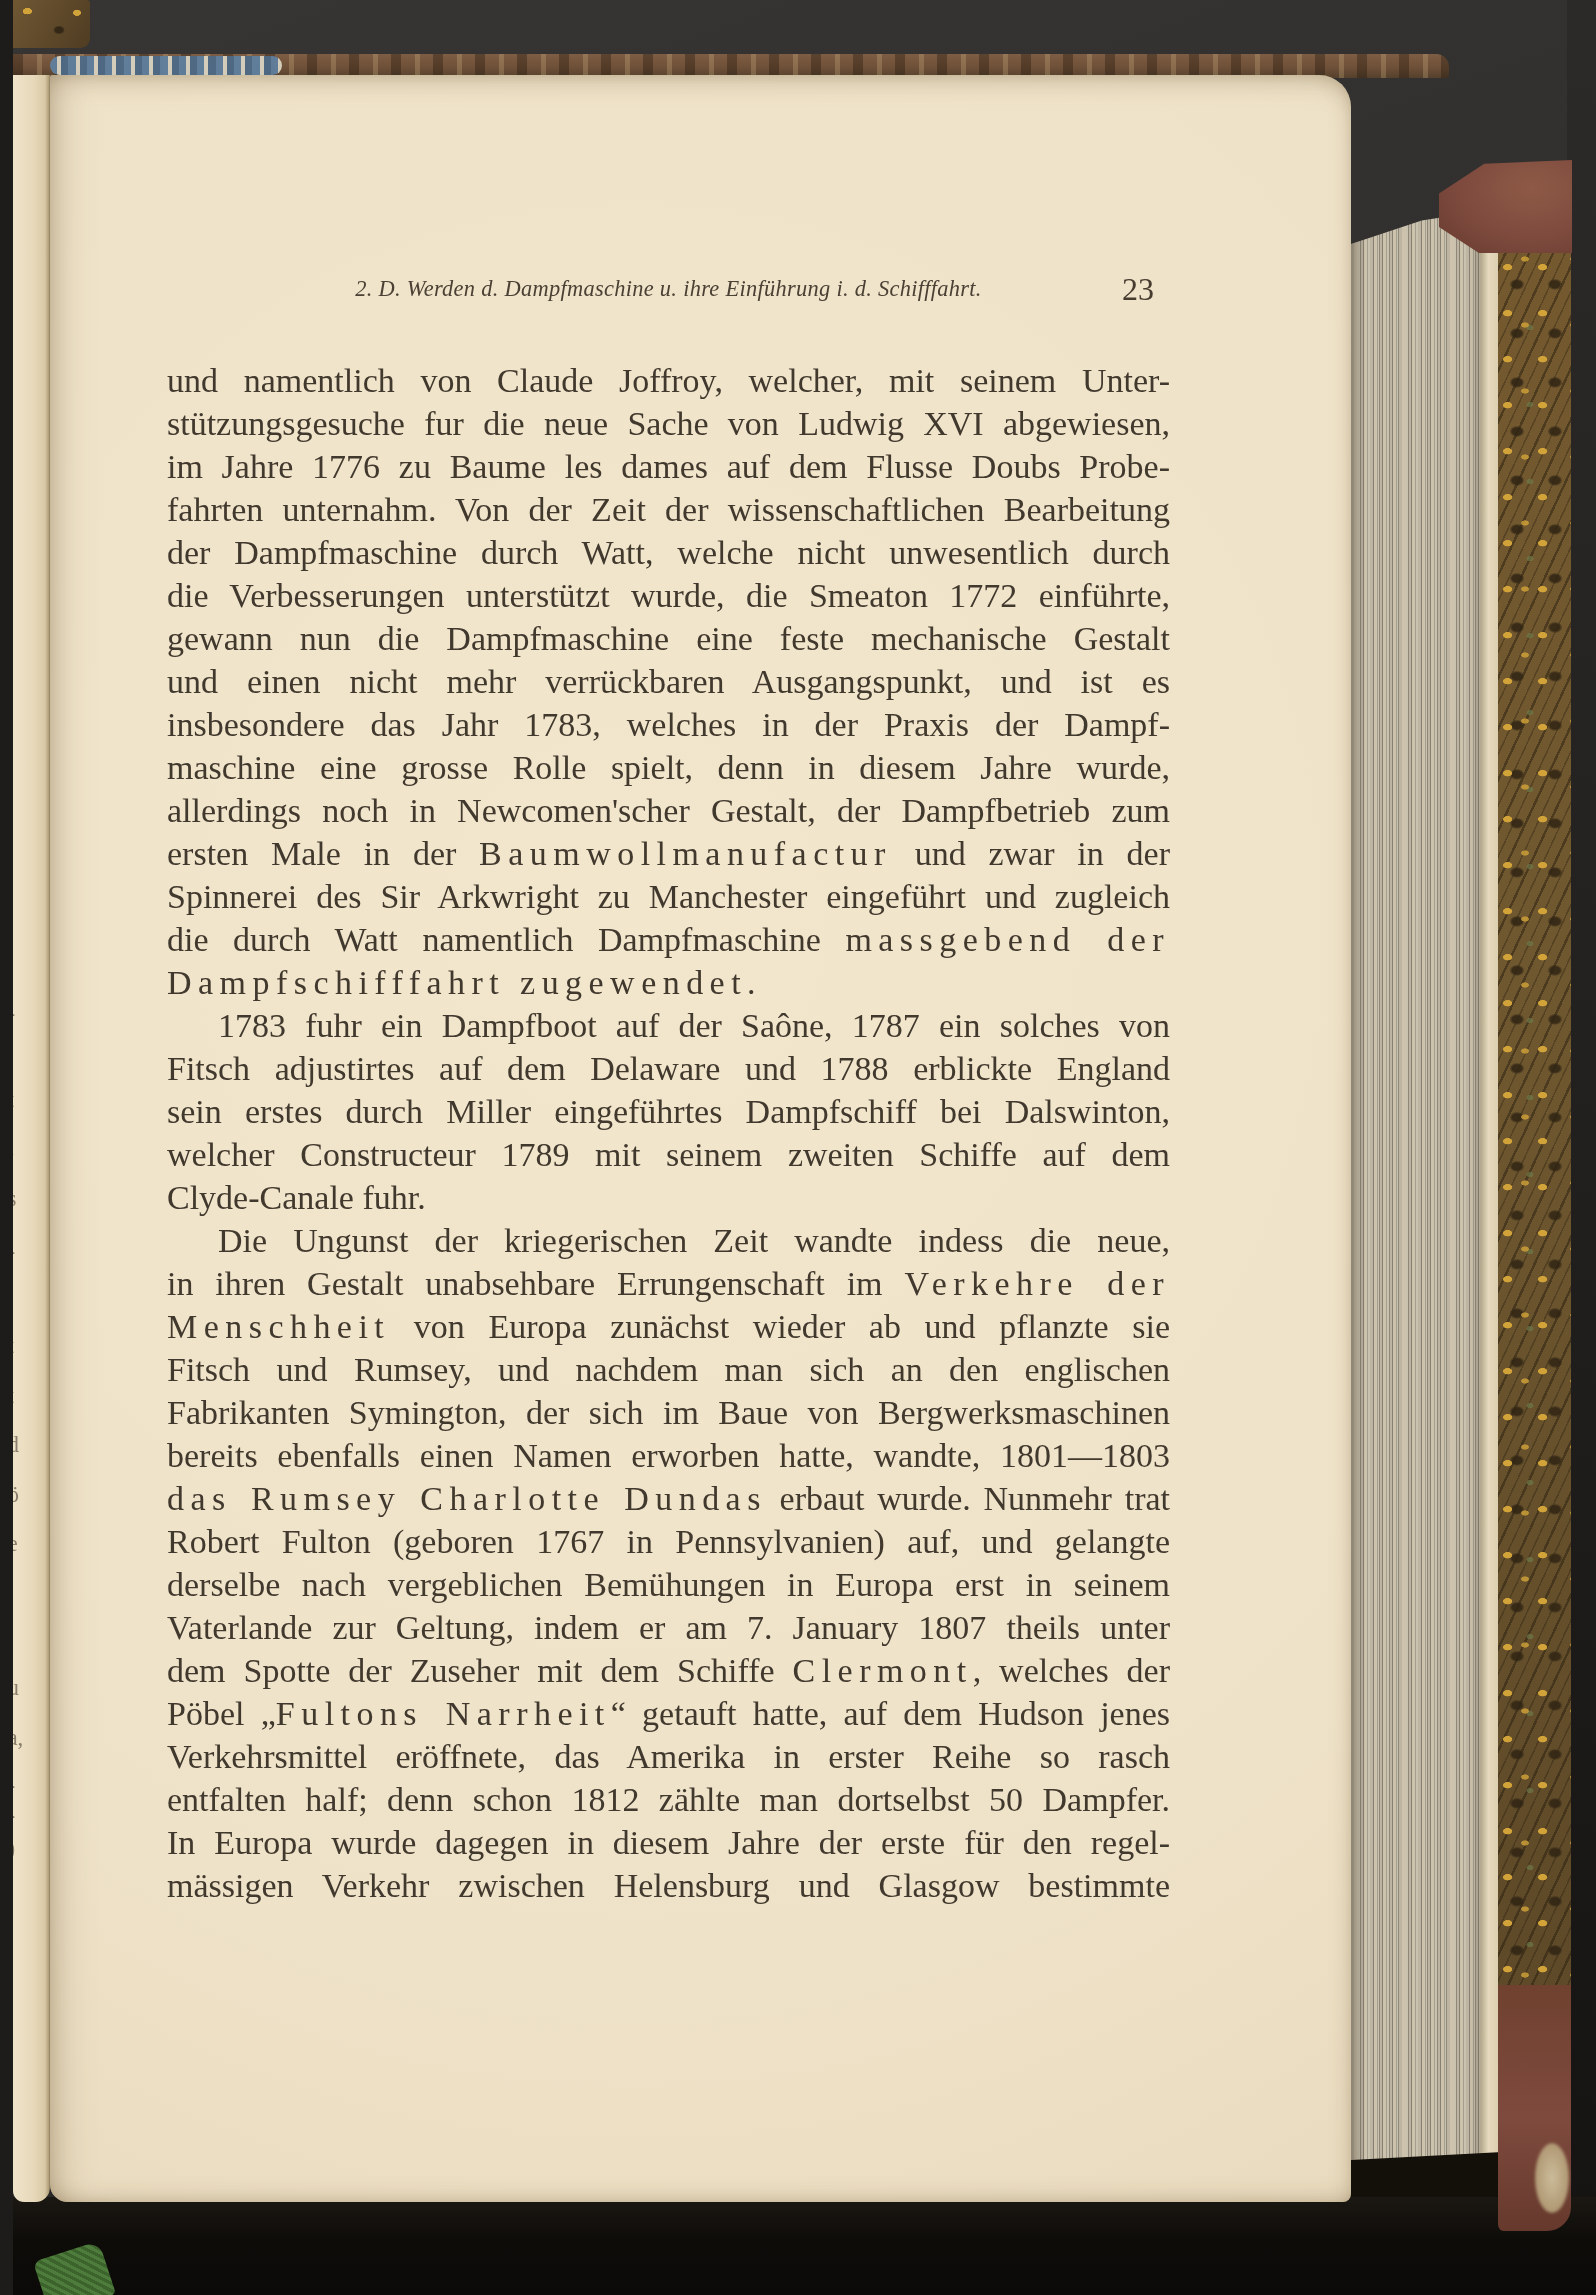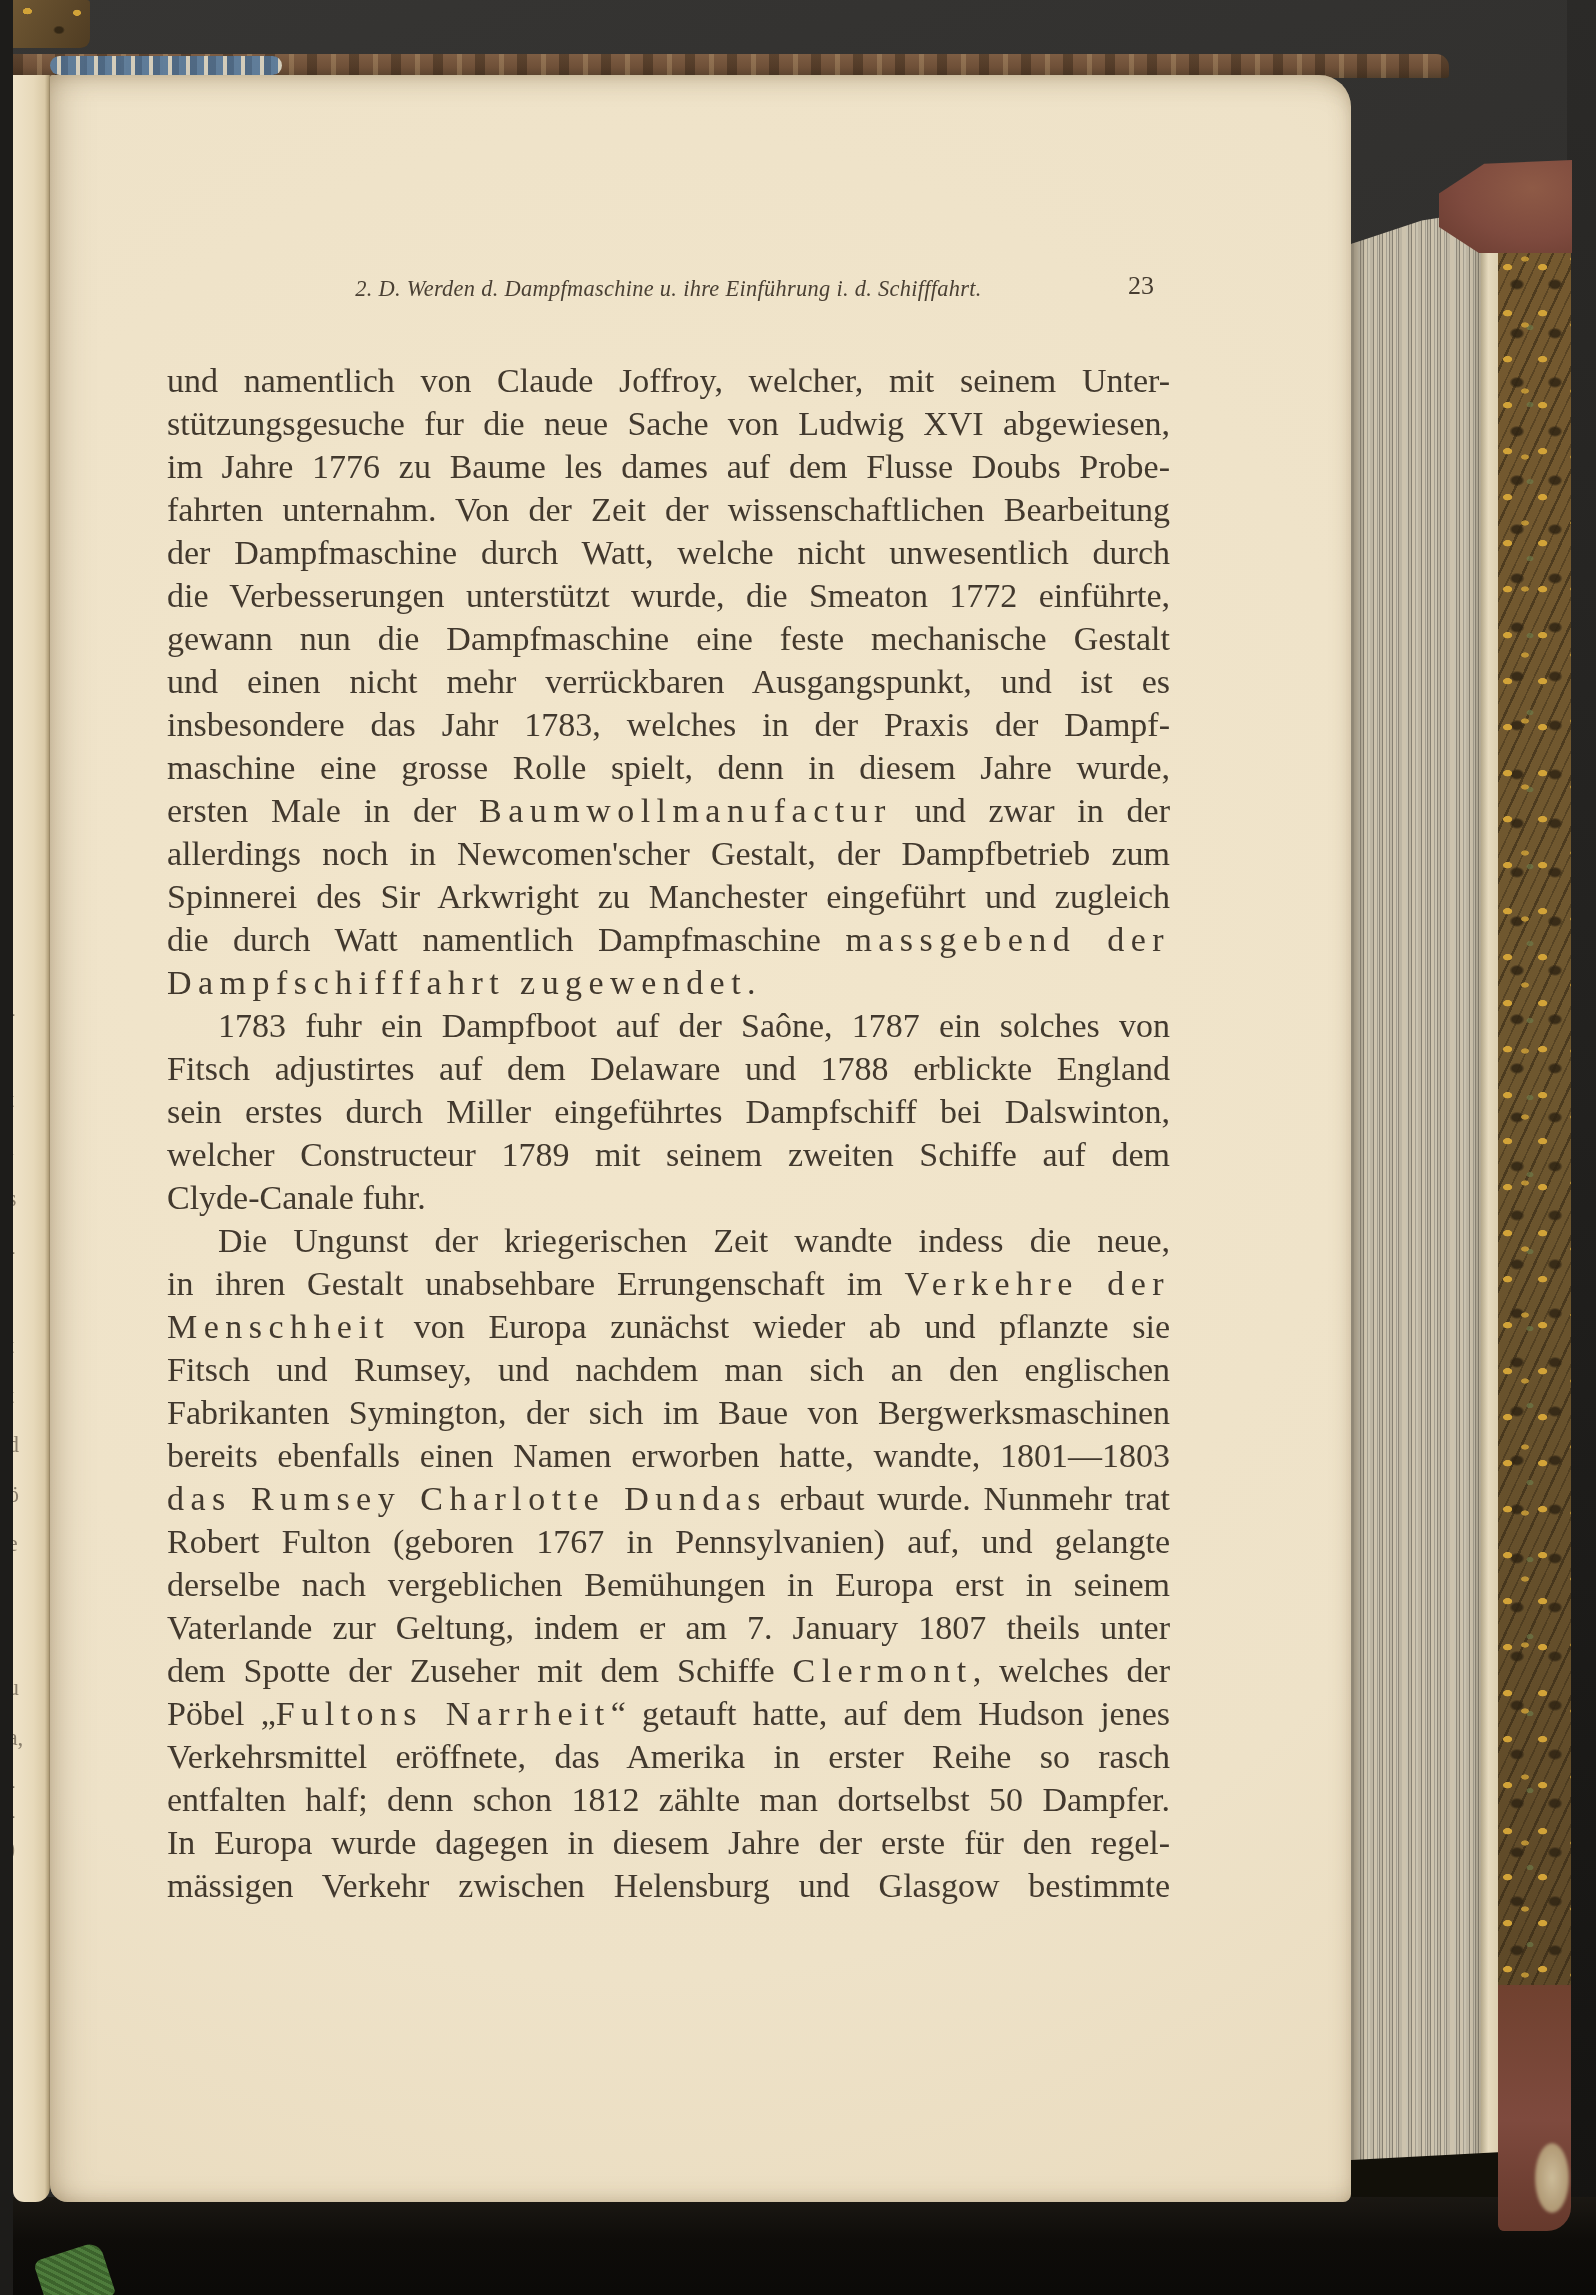--- a/index.html
+++ b/index.html
@@ -59,21 +59,21 @@
     border-radius:2.4px 32px 8px 17.6px;
     background:radial-gradient(140% 90% at 45% 40%, #f2e6cc 0%, var(--paper,#eee2c8) 55%, #e7d8ba 86%, #e1d1b1 100%);
     box-shadow:
       inset 21px 0 40px -22.4px rgba(110,85,50,.5),
       inset -14.4px 0 27px -21px rgba(110,85,50,.38),
       inset 0 17.6px 32px -24px rgba(110,85,50,.55),
       inset 0 -12.8px 24px -19px rgba(110,85,50,.4);}
   .running-head{position:absolute;left:117px;top:201px;width:1003px;height:35px;
     text-align:center;color:#4a4034;}
   .head-title{font-style:italic;font-size:22.4px;letter-spacing:0.3px;}
-  .page-num{position:absolute;right:16px;top:-4.8px;font-size:26px;font-style:normal;color:#463c30;}
+  .page-num{position:absolute;right:16px;top:-4.8px;font-size:32px;font-style:normal;color:#463c30;}
   #text-block{position:absolute;left:117px;top:284px;width:1003px;color:var(--text-ink,#42392e);
     font-size:34px;}
   .para{margin:0;}
   .line{height:43px;line-height:43px;text-align:justify;text-align-last:justify;
     overflow:hidden;white-space:normal;}
   .line.end{text-align-last:left;}
   .line.indent{text-indent:51px;}
   .sp{letter-spacing:.19em;}
   #left-fragments{position:absolute;left:0;top:0;width:24px;height:2295px;z-index:5;}
   .frag{position:absolute;left:-5.6px;font-size:23px;color:rgba(72,62,48,.6);}
@@ -110,22 +110,22 @@
           <div class="line"><span>und namentlich von Claude Joffroy, welcher, mit seinem Unter-</span></div>
           <div class="line"><span>stützungsgesuche fur die neue Sache von Ludwig XVI abgewiesen,</span></div>
           <div class="line"><span>im Jahre 1776 zu Baume les dames auf dem Flusse Doubs Probe-</span></div>
           <div class="line"><span>fahrten unternahm. Von der Zeit der wissenschaftlichen Bearbeitung</span></div>
           <div class="line"><span>der Dampfmaschine durch Watt, welche nicht unwesentlich durch</span></div>
           <div class="line"><span>die Verbesserungen unterstützt wurde, die Smeaton 1772 einführte,</span></div>
           <div class="line"><span>gewann nun die Dampfmaschine eine feste mechanische Gestalt</span></div>
           <div class="line"><span>und einen nicht mehr verrückbaren Ausgangspunkt, und ist es</span></div>
           <div class="line"><span>insbesondere das Jahr 1783, welches in der Praxis der Dampf-</span></div>
           <div class="line"><span>maschine eine grosse Rolle spielt, denn in diesem Jahre wurde,</span></div>
+          <div class="line"><span>allerdings noch in Newcomen'scher Gestalt, der Dampfbetrieb zum</span></div>
           <div class="line"><span>ersten Male in der </span><span class="sp">Baumwollmanufactur</span><span> und zwar in der</span></div>
-          <div class="line"><span>allerdings noch in Newcomen'scher Gestalt, der Dampfbetrieb zum</span></div>
           <div class="line"><span>Spinnerei des Sir Arkwright zu Manchester eingeführt und zugleich</span></div>
           <div class="line"><span>die durch Watt namentlich Dampfmaschine </span><span class="sp">massgebend der</span></div>
           <div class="line end"><span class="sp">Dampfschifffahrt zugewendet.</span></div>
         </div>
         <div class="para">
           <div class="line indent"><span>1783 fuhr ein Dampfboot auf der Saône, 1787 ein solches von</span></div>
           <div class="line"><span>Fitsch adjustirtes auf dem Delaware und 1788 erblickte England</span></div>
           <div class="line"><span>sein erstes durch Miller eingeführtes Dampfschiff bei Dalswinton,</span></div>
           <div class="line"><span>welcher Constructeur 1789 mit seinem zweiten Schiffe auf dem</span></div>
           <div class="line end"><span>Clyde-Canale fuhr.</span></div>

